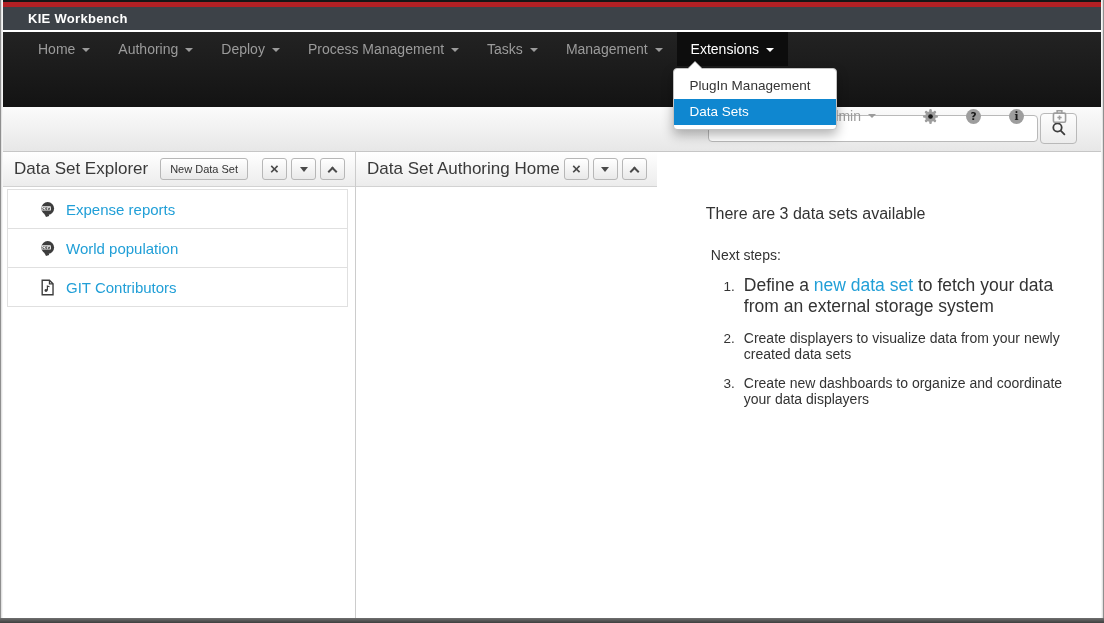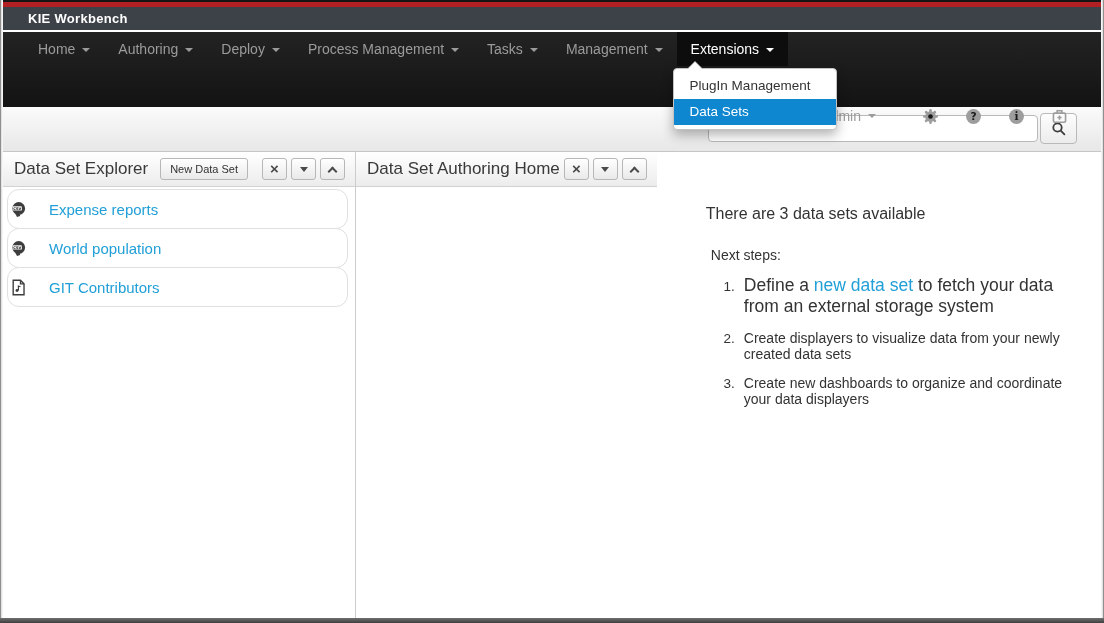--- a/index.html
+++ b/index.html
@@ -49,21 +49,21 @@
   .panel-title { font-size:17px; color:#3a3a3a; padding-left:11px; flex:1; white-space:nowrap; }
   .hdr-btns { display:flex; align-items:center; margin-right:10px; }
   .mini-btn { height:22px; min-width:25px; border:1px solid #b7b7b7; border-radius:3px; background:linear-gradient(#ffffff,#e9e9e9); display:inline-flex; align-items:center; justify-content:center; cursor:pointer; margin-left:4px; }
   .new-btn { height:22px; border:1px solid #b7b7b7; border-radius:3px; background:linear-gradient(#ffffff,#e9e9e9); font-size:11px; color:#333; padding:0 9px; cursor:pointer; margin-right:10px; white-space:nowrap; }
   .x-glyph { font-size:15px; font-weight:bold; color:#4a4a4a; line-height:1; position:relative; top:-1px; }
   .tri-down { width:0; height:0; border:4.5px solid transparent; border-top:5px solid #4a4a4a; position:relative; top:2px; }
   .chev-up { width:7px; height:7px; border-top:2px solid #4a4a4a; border-left:2px solid #4a4a4a; transform:rotate(45deg); position:relative; top:2px; }
 
   
   .ds-list { padding-top:1px; }
-  .ds-item { height:40px; margin:0 7px 0 4px; margin-top:-1px; border:1px solid #e0e0e0; border-radius:12px; background:#fff; display:flex; align-items:center; padding-left:2px; cursor:pointer;gap:12px; }
+  .ds-item { height:40px; margin:0 7px 0 4px; margin-top:-1px; border:1px solid #e0e0e0; border-radius:0; background:#fff; display:flex; align-items:center; padding-left:31px; cursor:pointer; }
   .ds-item:first-child { margin-top:1px; }
   .ds-icon { width:17px; height:17px; margin-right:10px; flex:0 0 17px; }
   .ds-label { font-size:15px; color:#219fd7; }
 
   
   .home-content { padding:53px 20px 0 49px; color:#333; }
   .intro { font-size:16px; }
   .next-steps { font-size:14px; margin-top:24px; margin-left:5px; }
   .steps { margin-top:12px; margin-left:7px; }
   .step { display:flex; align-items:baseline; margin-bottom:13px; }

